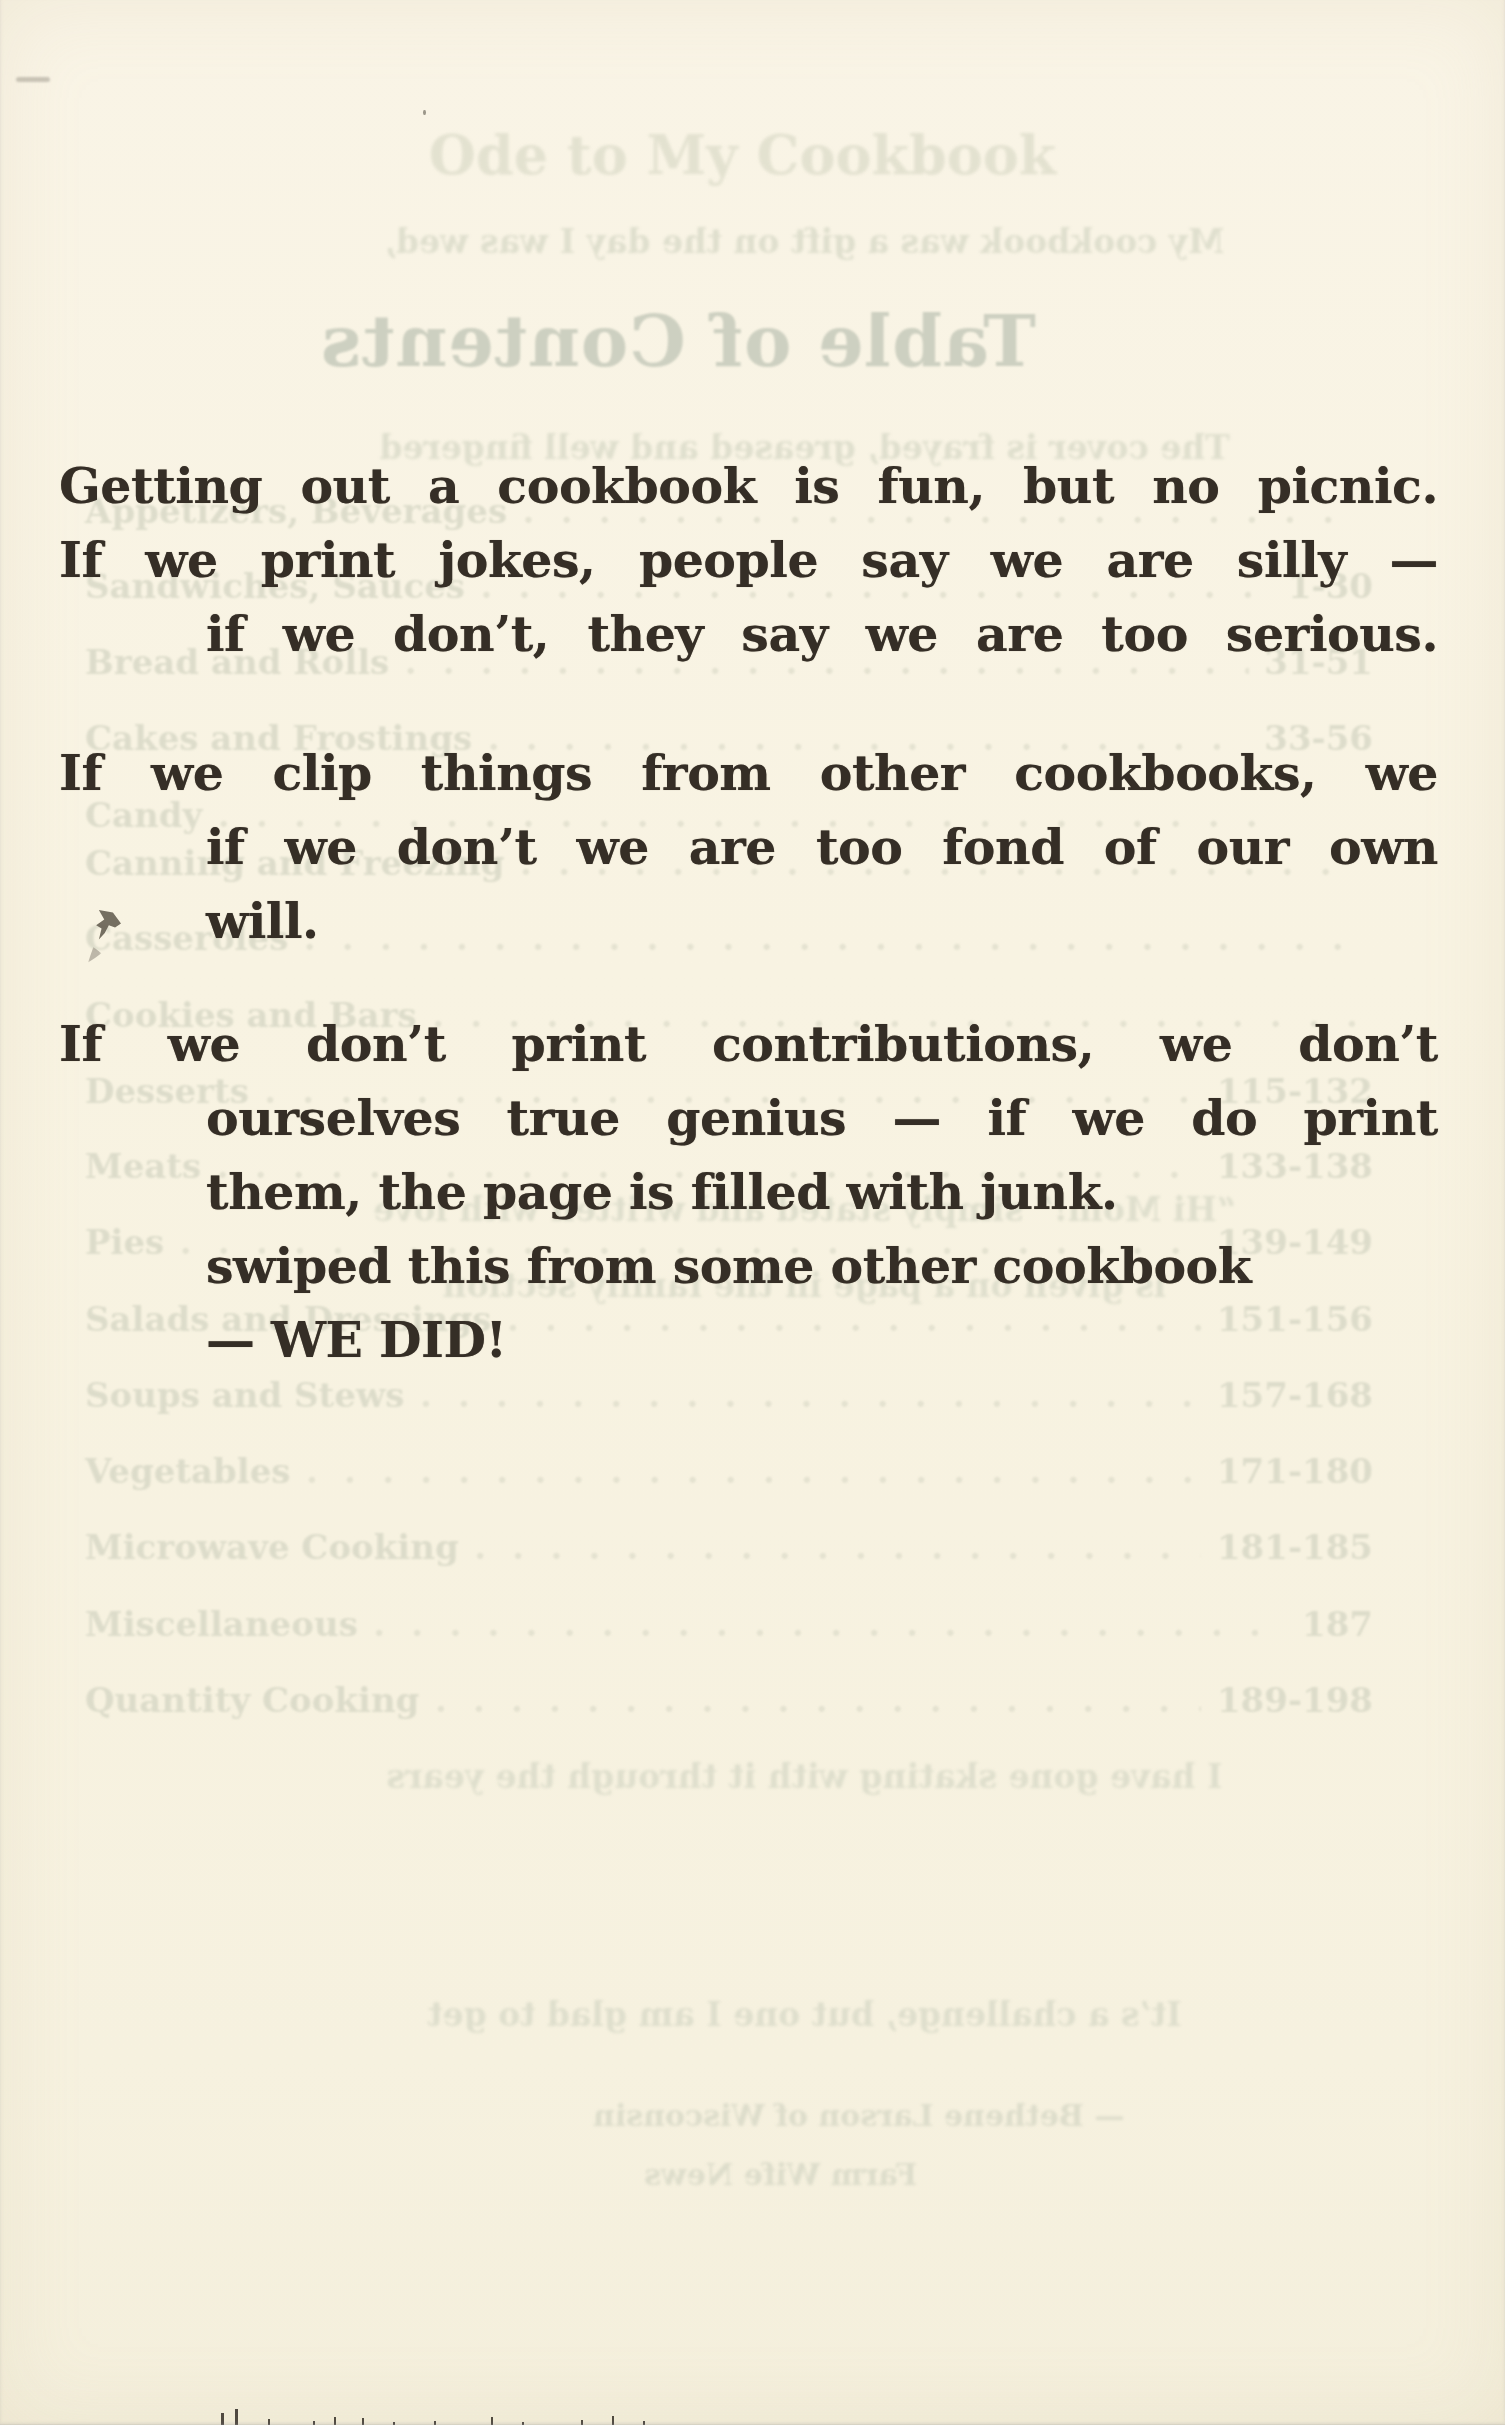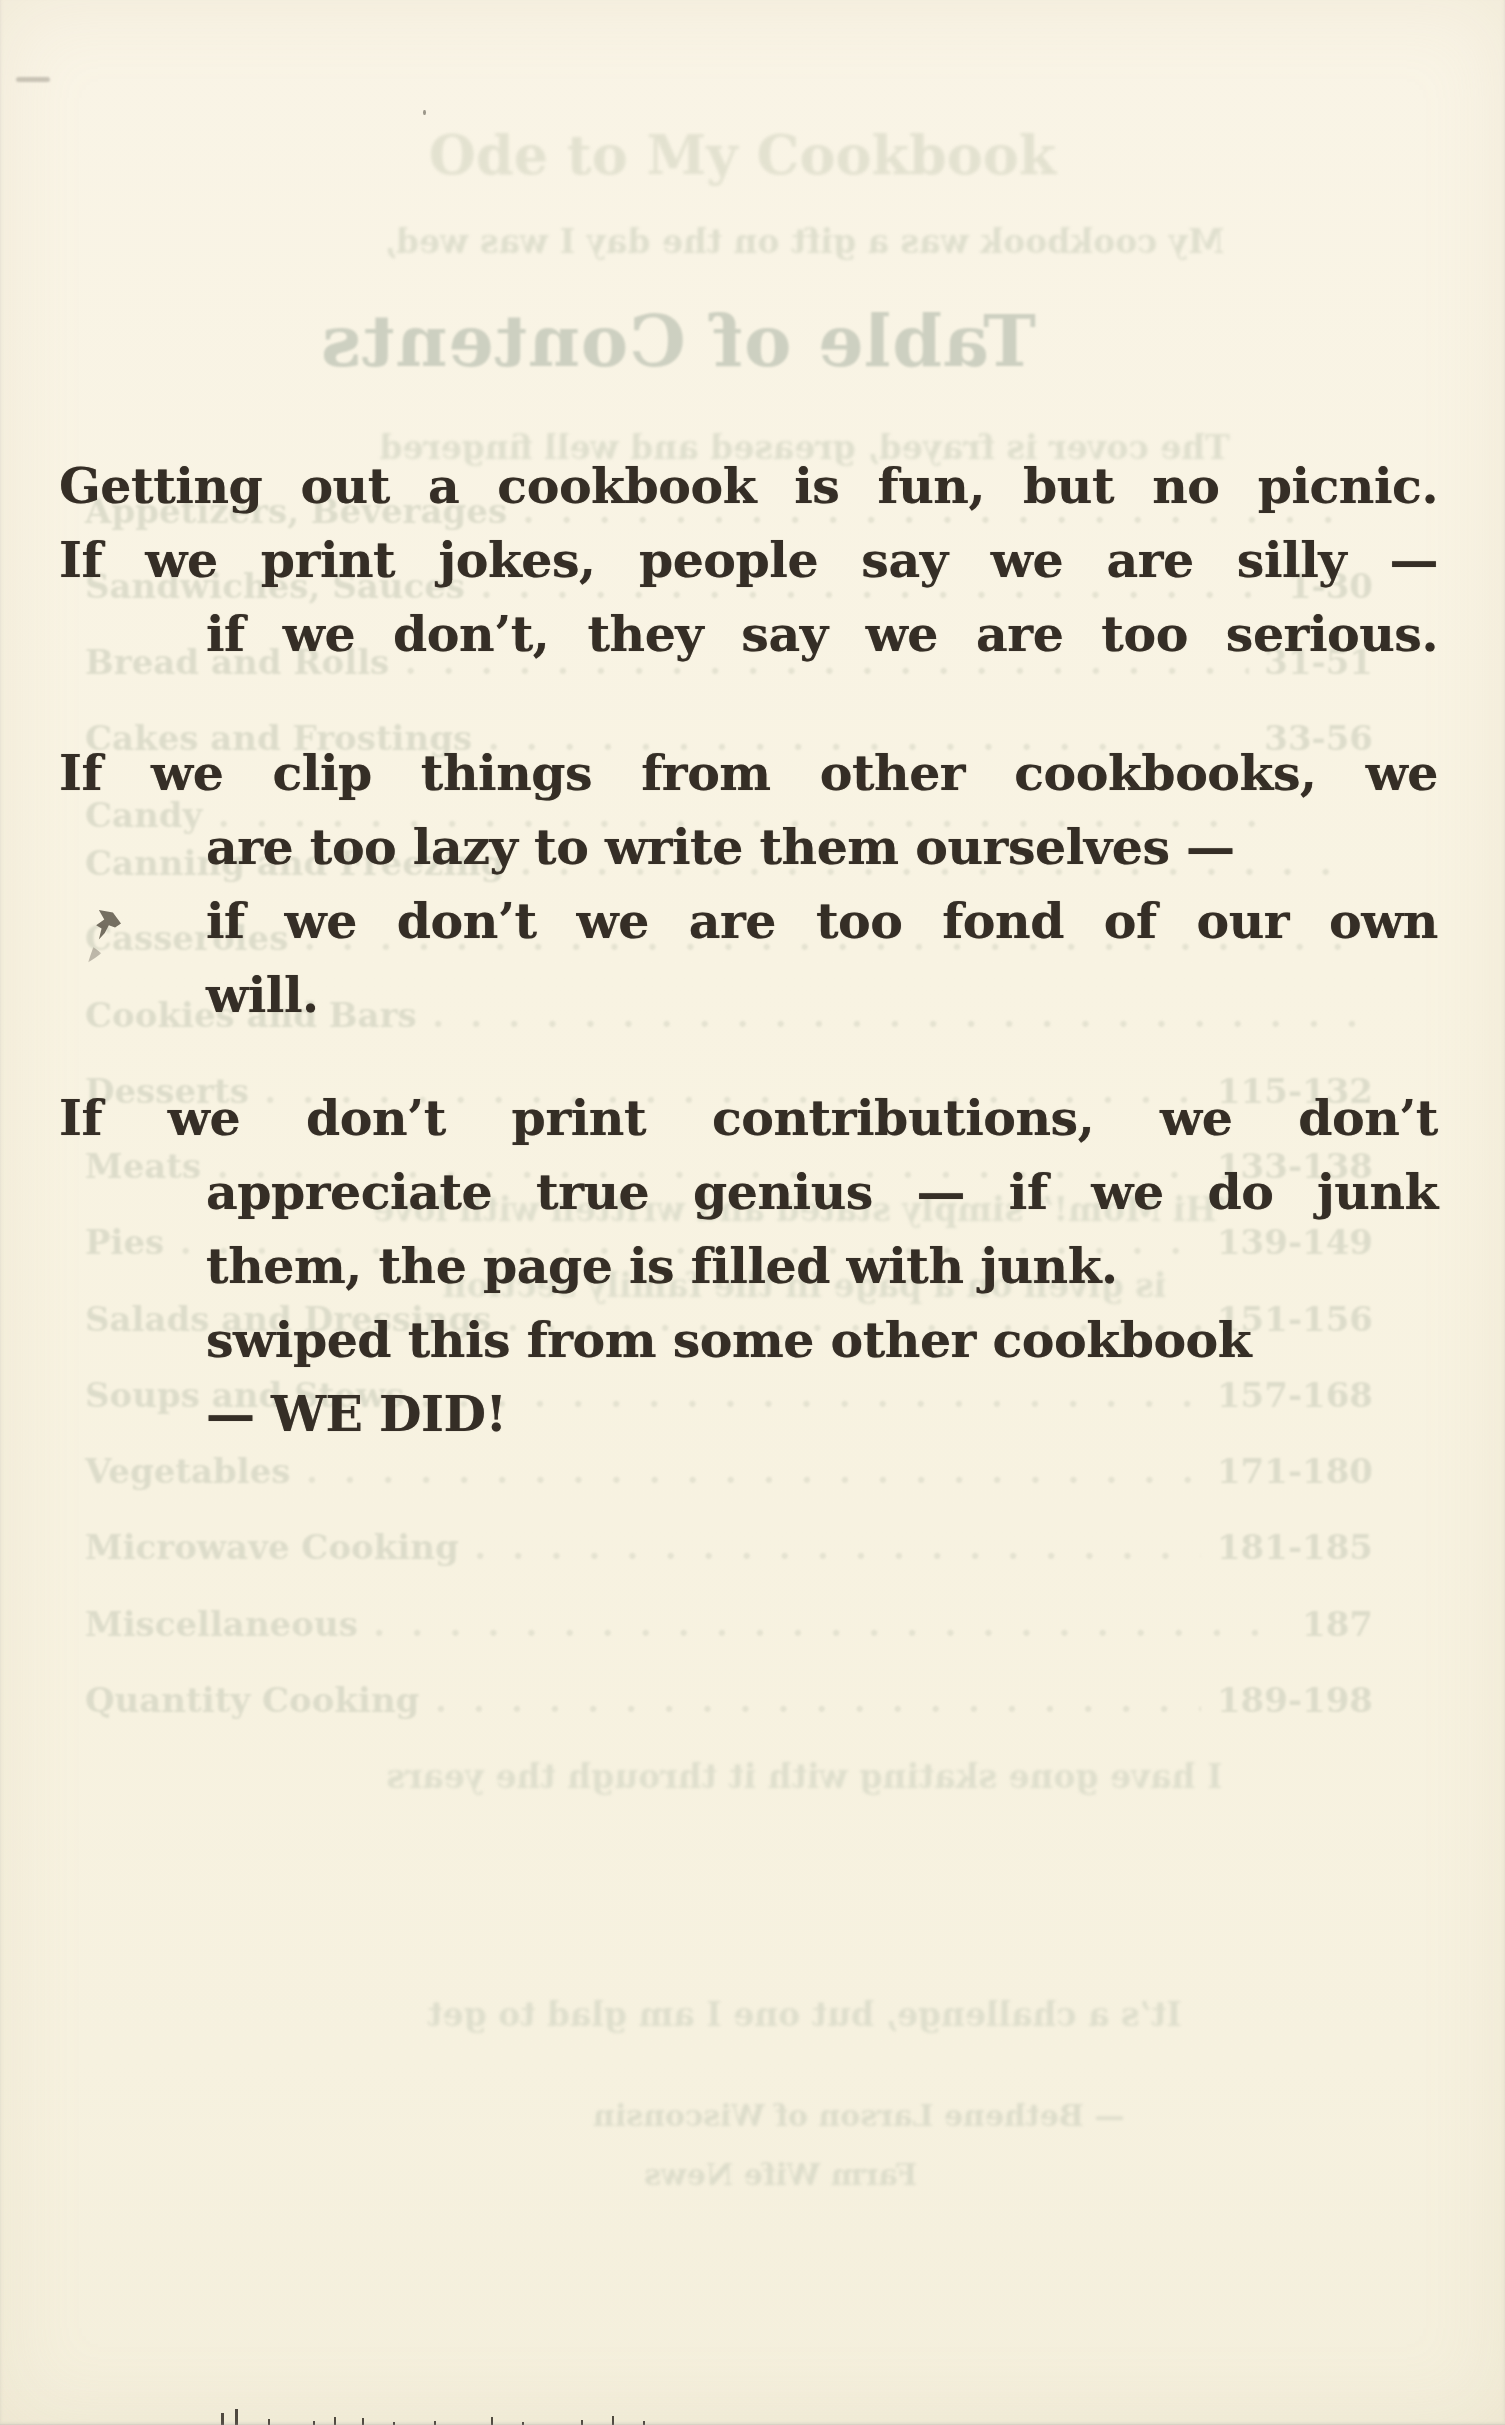--- a/index.html
+++ b/index.html
@@ -187,25 +187,24 @@
   <div id="ghost-attribution">
       <div class="ghost ghost-attr flip" style="top: 2098px; left: 593px;">— Bethene Larson of Wisconsin</div>
       <div class="ghost ghost-attr flip" style="top: 2157px; left: 644px;">Farm Wife News</div>
     </div>
 
   <div id="poem">
       <div class="poem-line just" style="margin-top: 0px;">Getting out a cookbook is fun, but no picnic.</div>
       <div class="poem-line just" style="margin-top: 0px;">If we print jokes, people say we are silly —</div>
       <div class="poem-line ind just" style="margin-top: 0px;">if we don’t, they say we are too serious.</div>
       <div class="poem-line just" style="margin-top: 65px;">If we clip things from other cookbooks, we</div>
-      <div class="poem-line ind wrap" style="margin-top: 0px;">are too lazy to write them ourselves —</div>
       <div class="poem-line ind just" style="margin-top: 0px;">if we don’t we are too fond of our own</div>
       <div class="poem-line ind wrap" style="margin-top: 0px;">will.</div>
       <div class="poem-line just" style="margin-top: 49px;">If we don’t print contributions, we don’t</div>
-      <div class="poem-line ind just" style="margin-top: 0px;">appreciate true genius — if we do junk</div>
+      <div class="poem-line ind just" style="margin-top: 0px;">ourselves true genius — if we do print</div>
       <div class="poem-line ind wrap" style="margin-top: 0px;">them, the page is filled with junk.</div>
       <div class="poem-line ind wrap" style="margin-top: 0px;">swiped this from some other cookbook</div>
       <div class="poem-line ind wrap" style="margin-top: 0px;">— WE DID!</div>
     </div>
 
   <div id="ink-blot"></div>
   <div id="ink-blot-tail"></div>
   <div id="corner-smudge"></div>
   <div id="tiny-dot"></div>
   <div id="bottom-specks">

